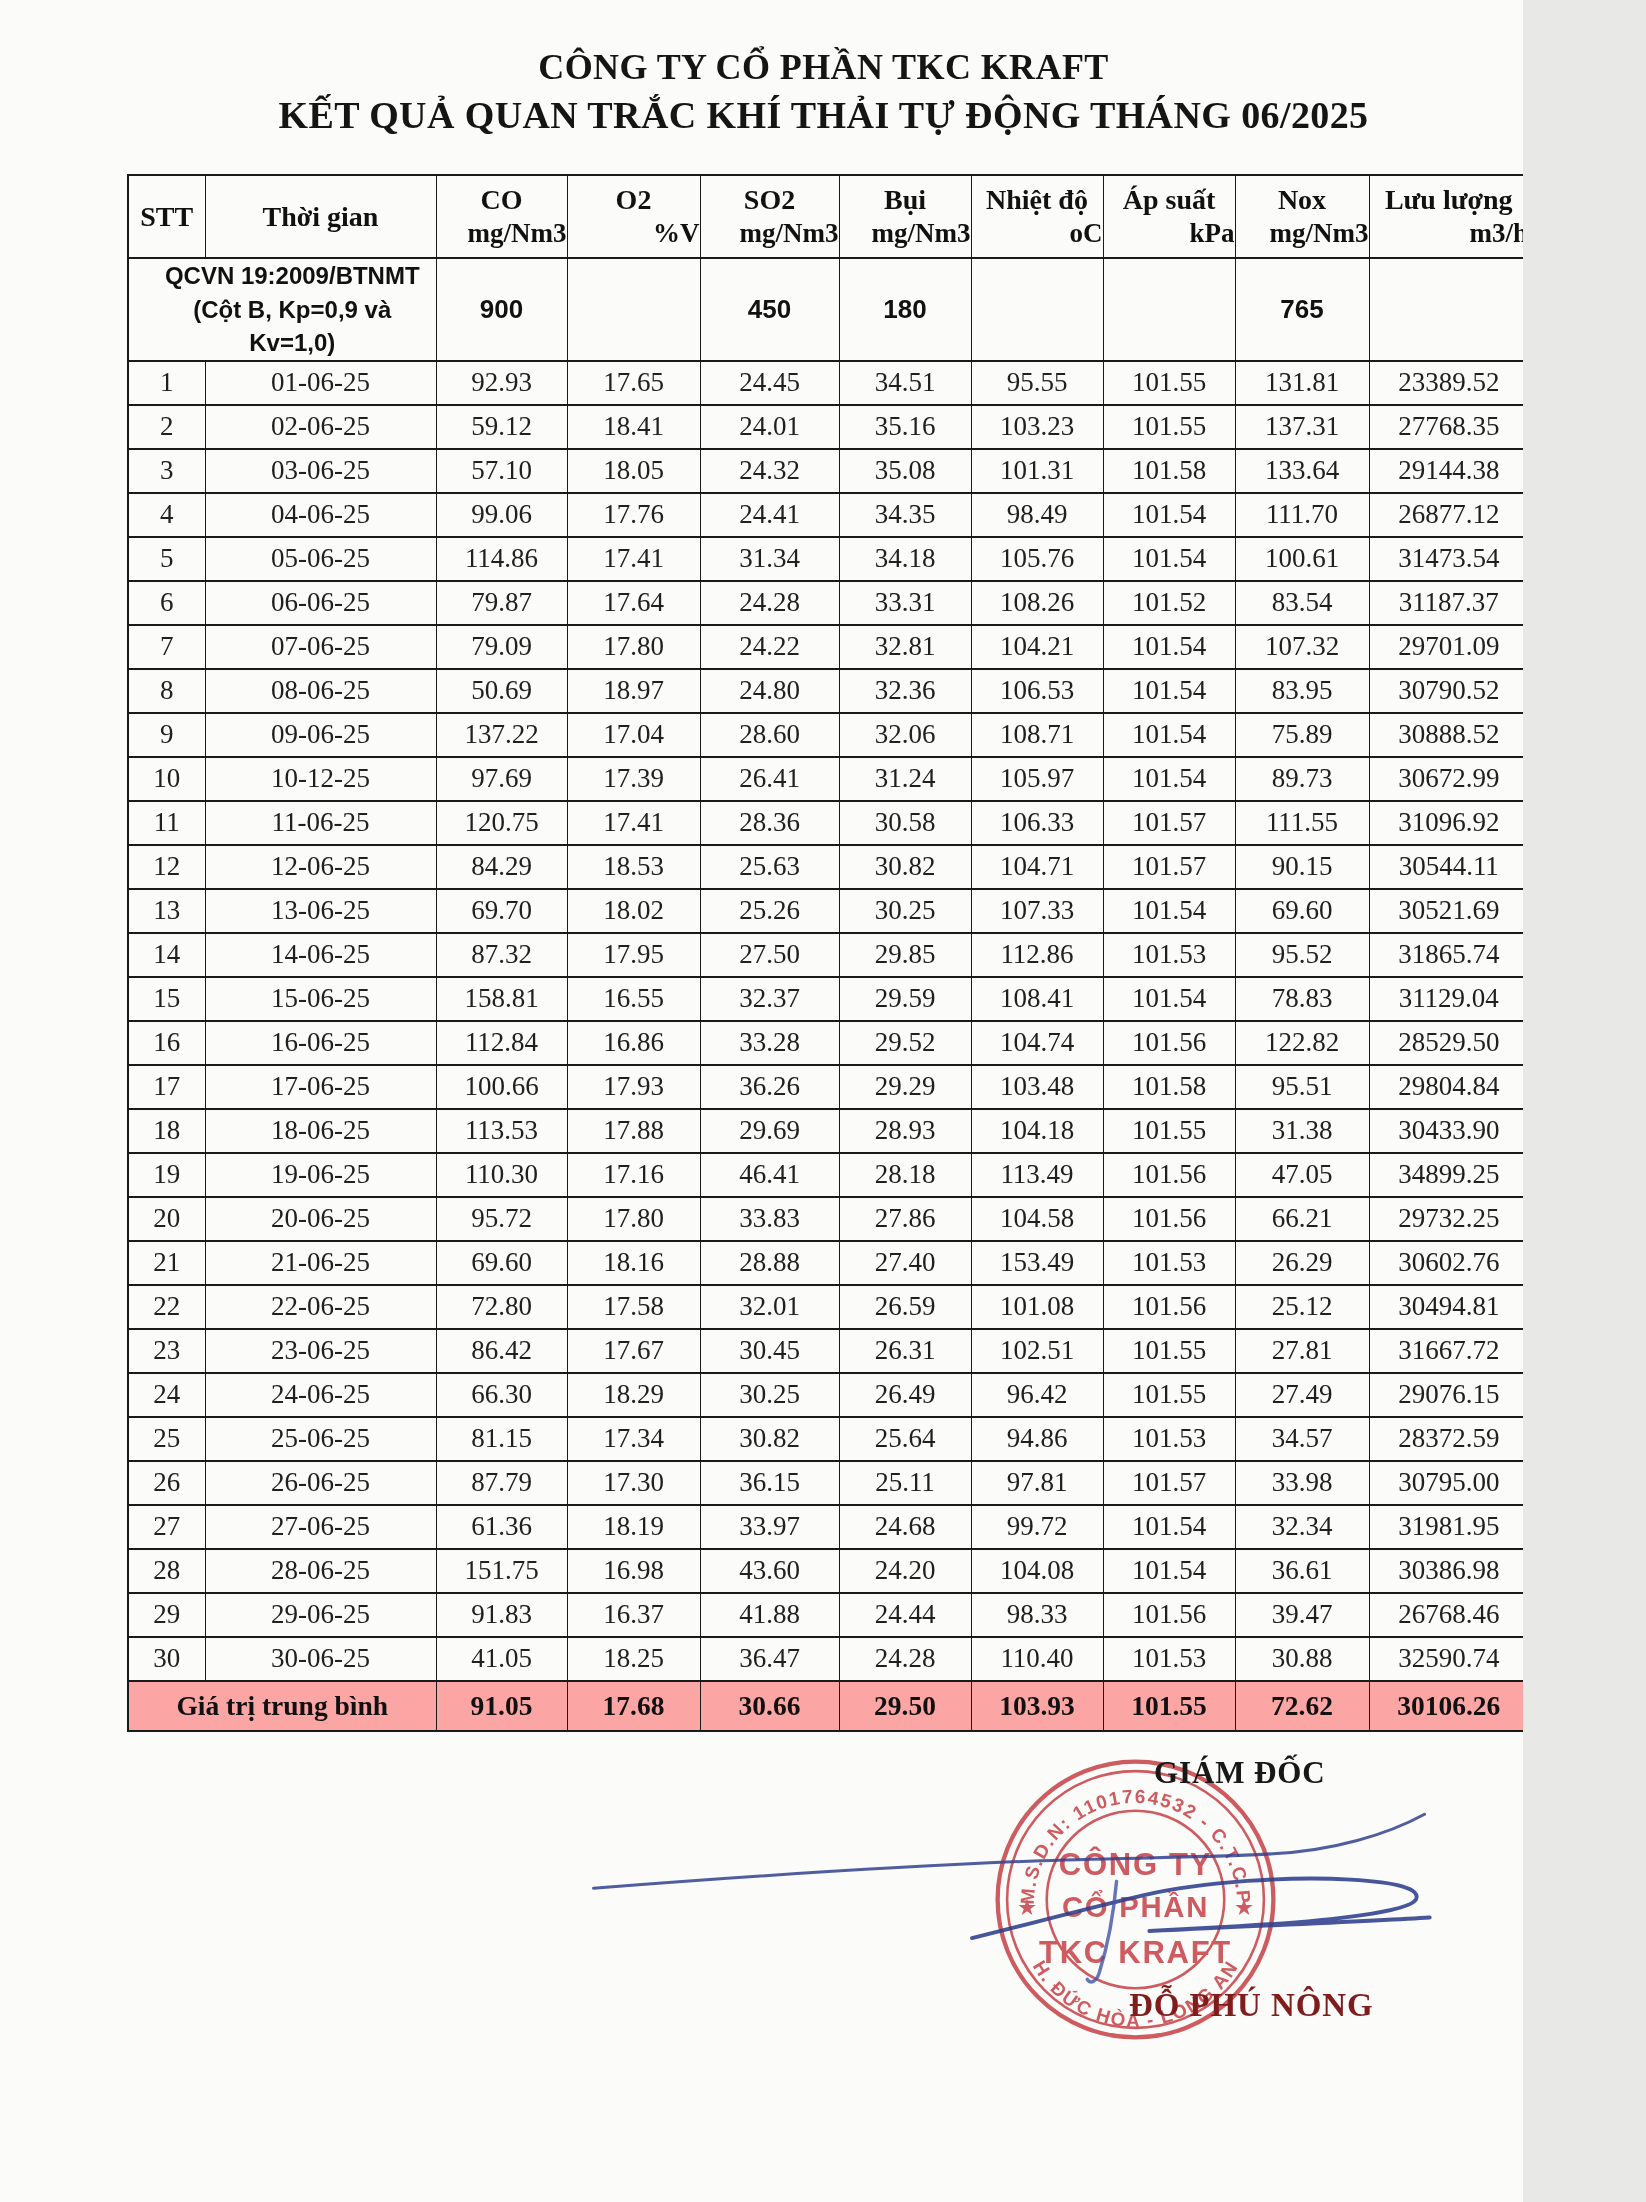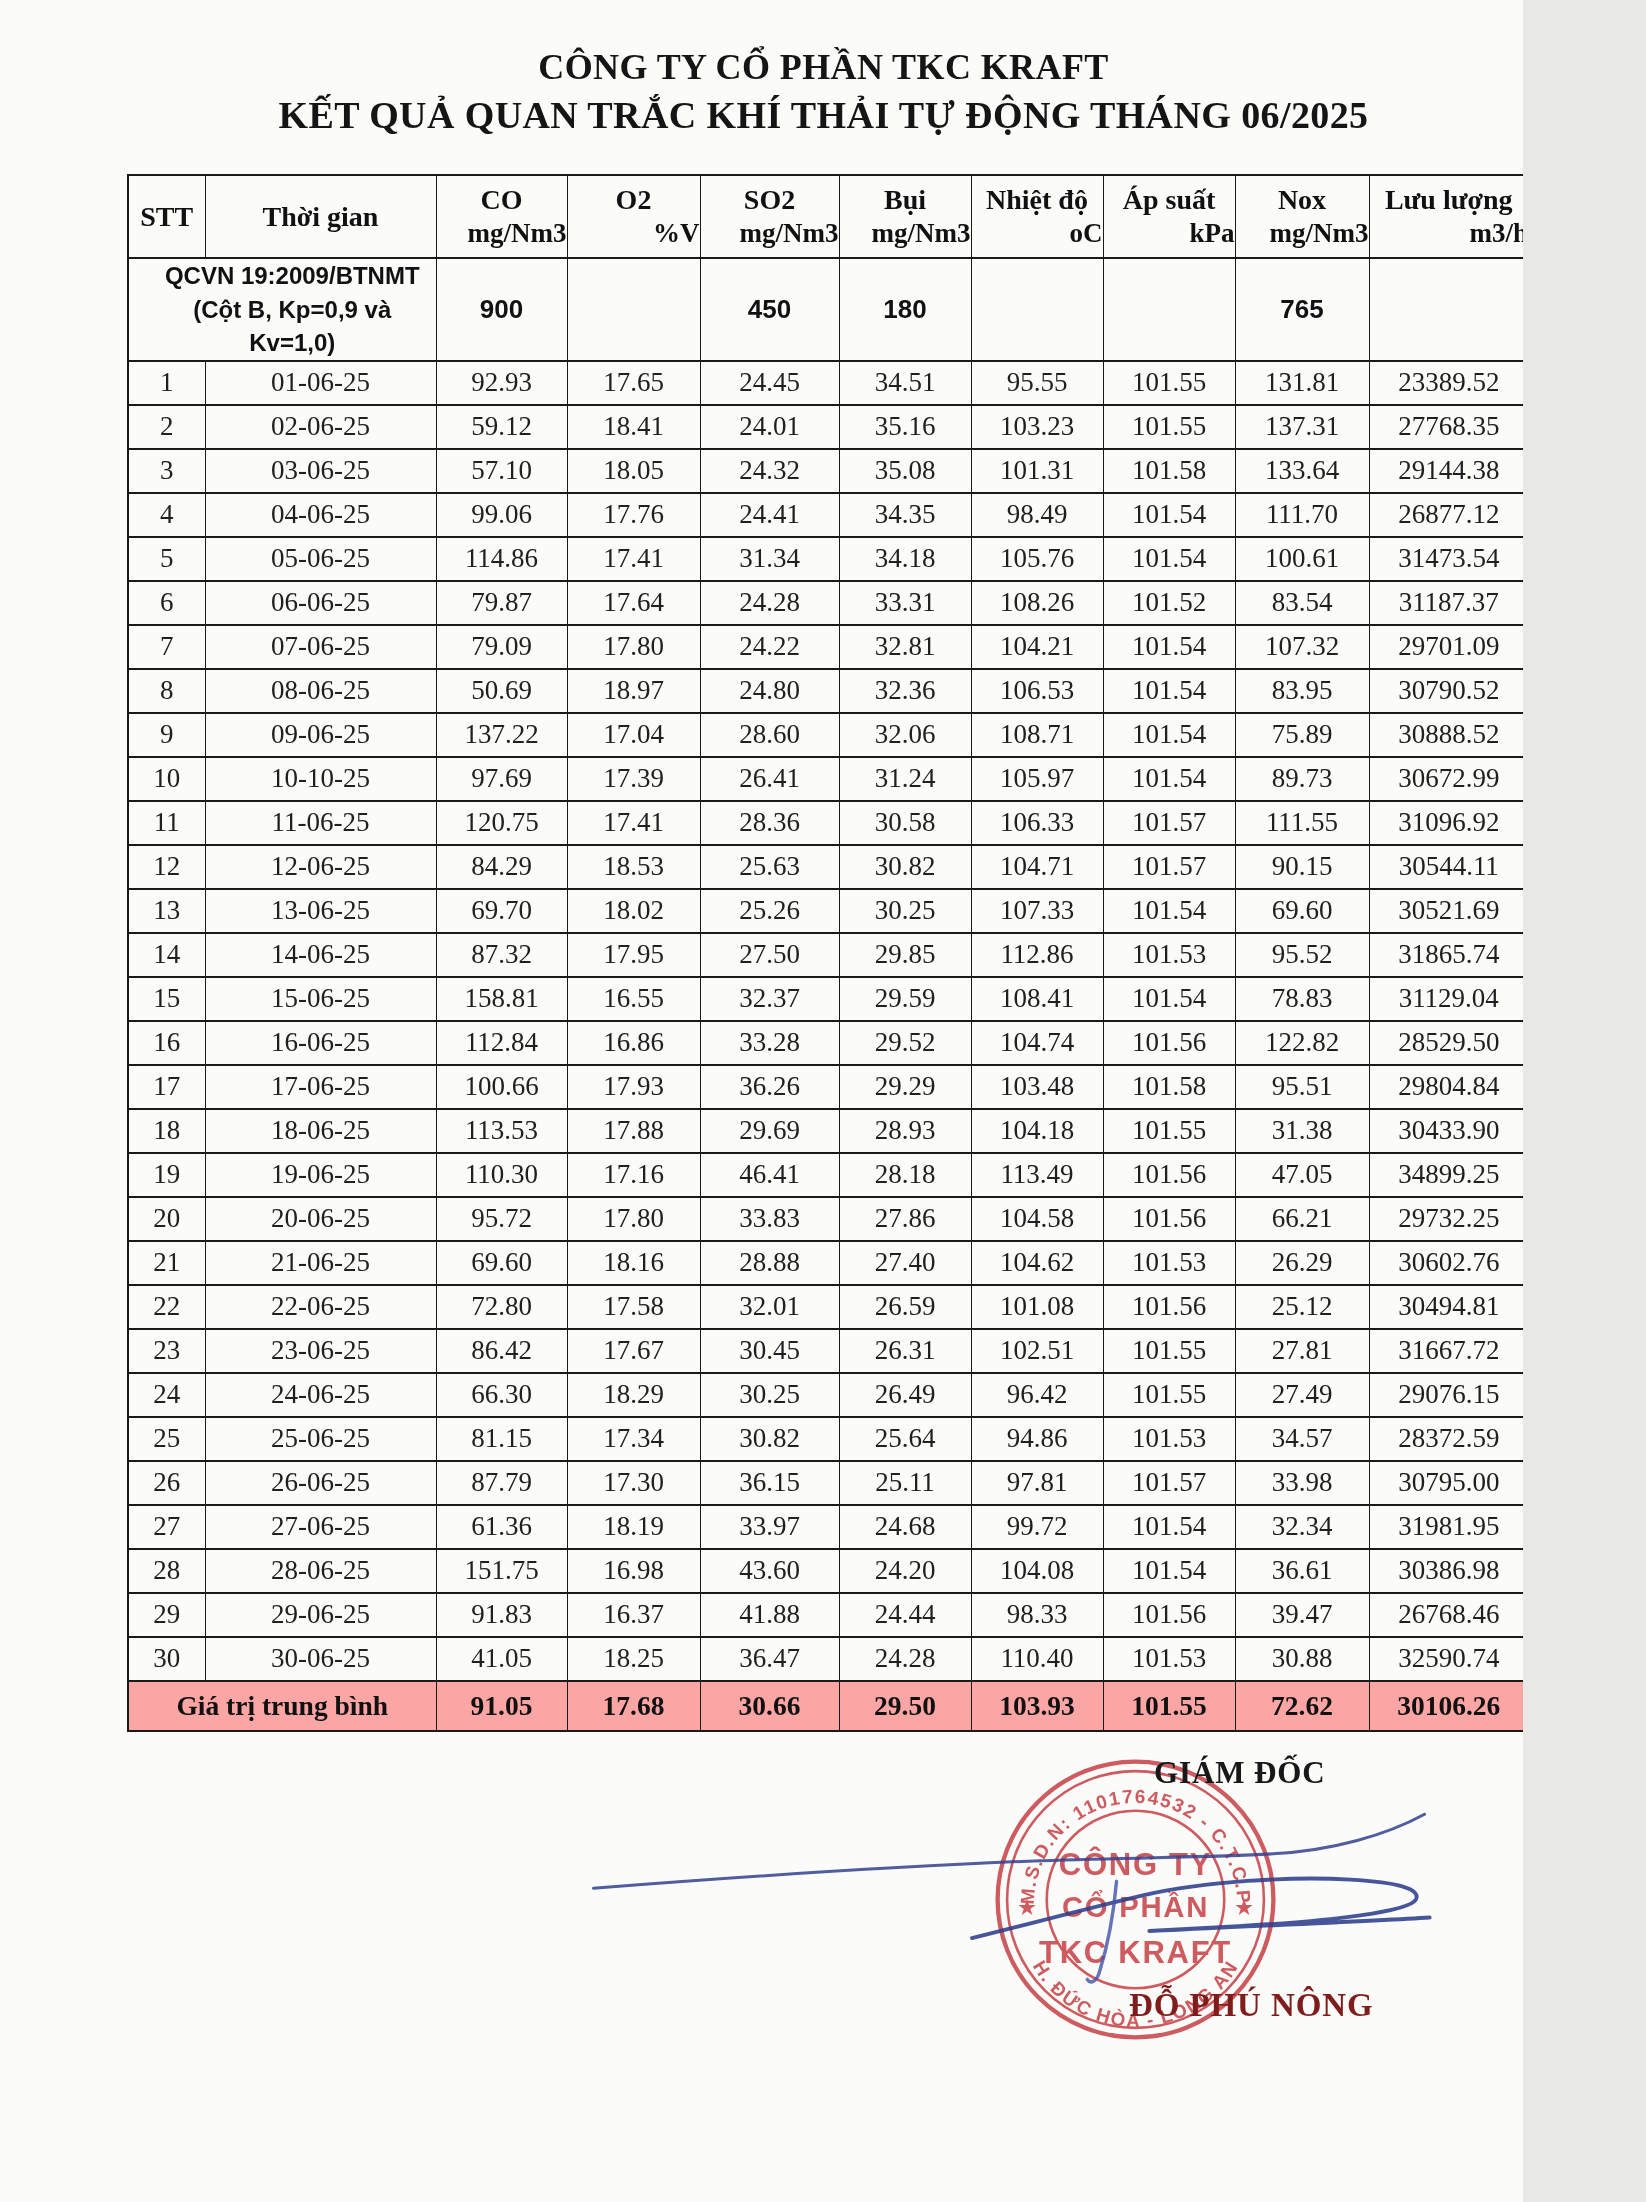--- a/index.html
+++ b/index.html
@@ -248,21 +248,21 @@
           <td>17.04</td>
           <td>28.60</td>
           <td>32.06</td>
           <td>108.71</td>
           <td>101.54</td>
           <td>75.89</td>
           <td>30888.52</td>
         </tr>
         <tr class="data">
           <td>10</td>
-          <td>10-10-25</td>
+          <td>10-12-25</td>
           <td>97.69</td>
           <td>17.39</td>
           <td>26.41</td>
           <td>31.24</td>
           <td>105.97</td>
           <td>101.54</td>
           <td>89.73</td>
           <td>30672.99</td>
         </tr>
         <tr class="data">
@@ -385,21 +385,21 @@
           <td>66.21</td>
           <td>29732.25</td>
         </tr>
         <tr class="data">
           <td>21</td>
           <td>21-06-25</td>
           <td>69.60</td>
           <td>18.16</td>
           <td>28.88</td>
           <td>27.40</td>
-          <td>104.62</td>
+          <td>153.49</td>
           <td>101.53</td>
           <td>26.29</td>
           <td>30602.76</td>
         </tr>
         <tr class="data">
           <td>22</td>
           <td>22-06-25</td>
           <td>72.80</td>
           <td>17.58</td>
           <td>32.01</td>

